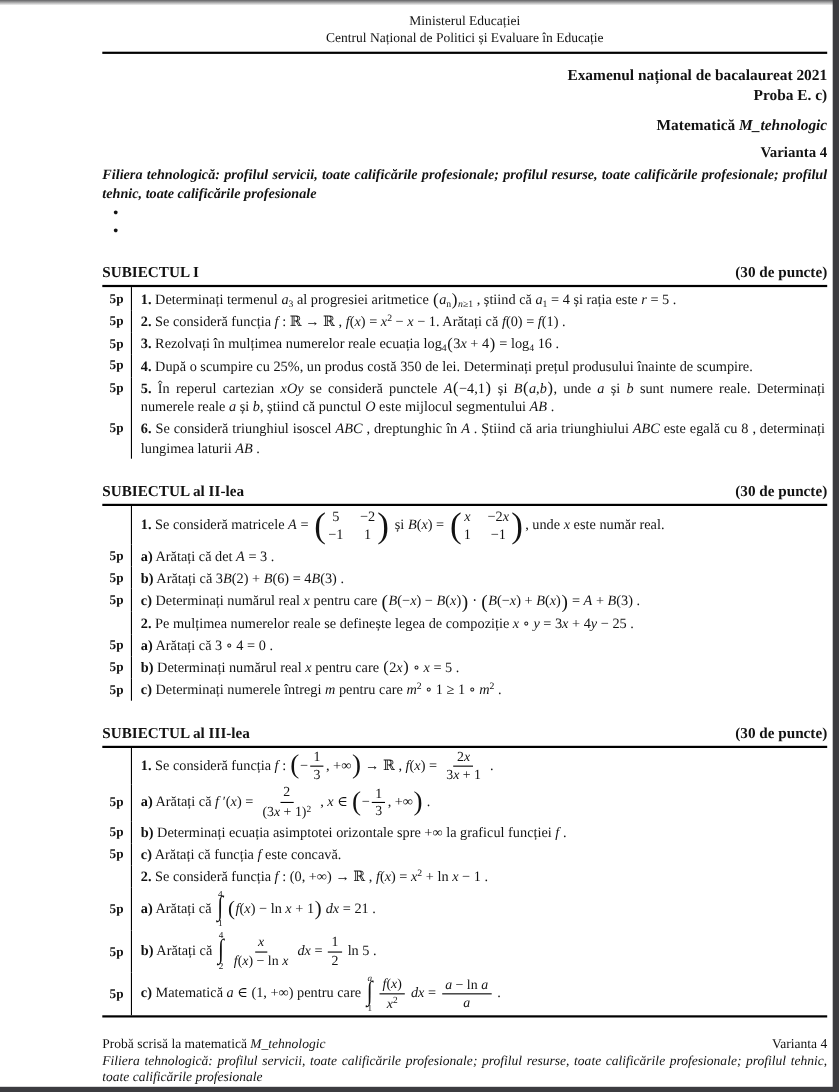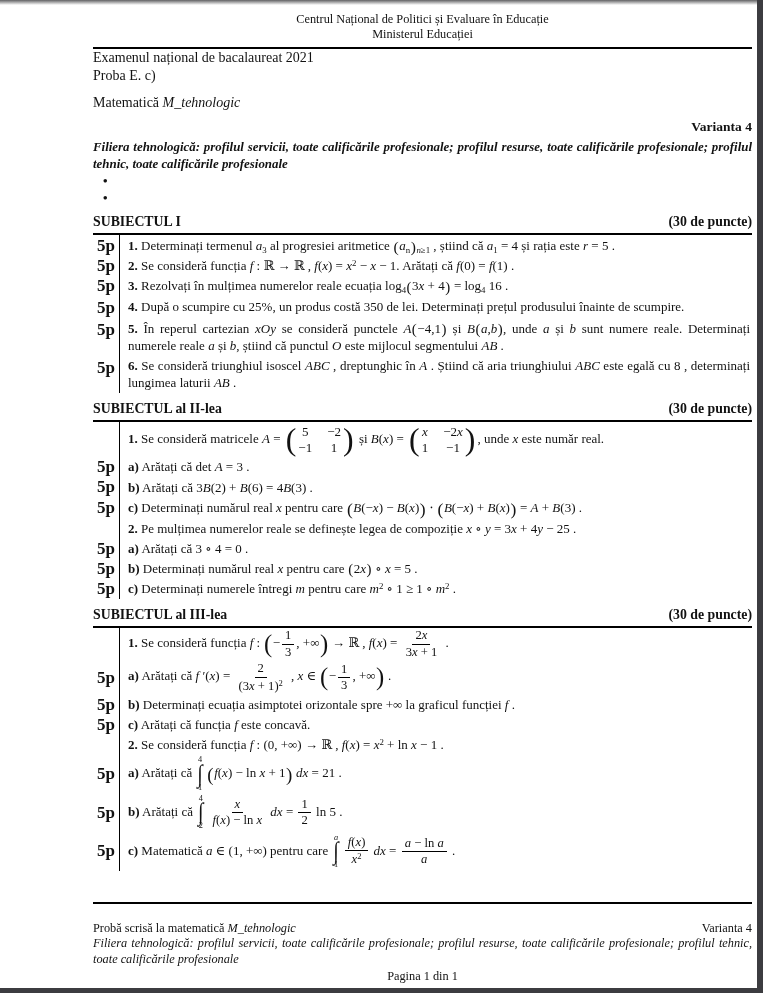--- a/index.html
+++ b/index.html
@@ -12,36 +12,36 @@
   .scan-top   { position:absolute; top:0; left:0; width:100%; height:5px;
                 background:linear-gradient(to bottom, rgba(45,45,48,.75), rgba(255,255,255,0)); z-index:5; }
   .scan-right { position:absolute; top:0; right:0; width:6px; height:100%; background:#3c3c40; z-index:5; }
   .scan-bottom{ position:absolute; bottom:0; left:0; width:100%; height:5px; background:#3c3c40; z-index:5; }
 
   .page { height:100%; padding:12px 11px 9px 93px; display:flex; flex-direction:column; }
 
   .doc-header { text-align:center; font-size:12.3px; line-height:1.25;
                 border-bottom:2px solid #000; padding-bottom:4px; }
 
-  .title-block { text-align:left; font-weight:normal; font-size:14px; line-height:1.3; }
+  .title-block { text-align:right; margin-top:12px; font-weight:bold; font-size:14px; line-height:1.3; }
   .title-block .subject-line { margin-top:9px; }
   .italic { font-style:italic; }
   .variant-line { text-align:right; font-weight:bold; font-size:13.5px; margin-top:7px; }
 
   .notes { margin-top:4px; }
   .filiera { font-weight:bold; font-style:italic; font-size:12.9px; line-height:1.28; text-align:justify; }
   .bullets { margin-top:1px; }
   .bullet-row { display:flex; font-weight:bold; font-size:12.9px; line-height:1.28; padding-left:10px; }
   .bullet-row .marker { width:16px; flex:0 0 16px; }
 
-  .sec { margin-top:7px; }
+  .sec { margin-top:21px; }
   .sec-head { display:flex; justify-content:space-between; align-items:baseline;
               font-weight:bold; font-size:13.8px; padding:1px 0 3px; border-bottom:2px solid #000; }
   .prow { display:flex; }
-  .pts { flex:0 0 27px; text-align:center; font-weight:bold; font-size:17px;
+  .pts { flex:0 0 27px; text-align:center; font-weight:bold; font-size:12px;
          border-right:1.4px solid #000; display:flex; justify-content:center; align-items:center; }
   .prow.top .pts { align-items:flex-start; padding-top:2px; }
   .ptxt { flex:1; padding:1.5px 2px 1.5px 8px; font-size:13px; line-height:1.32; text-align:justify; }
 
   
   .mtr { }
   .mtb { font-weight:bold; }
   .mti { font-style:italic; }
   .msub { font-size:.68em; vertical-align:-0.3em; line-height:1; }
   .msup { font-size:.68em; vertical-align:0.48em; line-height:1; }
@@ -68,22 +68,22 @@
 </head>
 <body>
 
 <div class="scan-top"></div>
 <div class="scan-right"></div>
 <div class="scan-bottom"></div>
 
 <div class="page">
 
   <div class="doc-header">
+    <div>Ministerul Educației</div>
     <div>Centrul Național de Politici și Evaluare în Educație</div>
-    <div>Ministerul Educației</div>
   </div>
 
   <div class="title-block">
     <div>Examenul național de bacalaureat 2021</div>
     <div>Proba E. c)</div>
     <div class="subject-line"><span>Matematică </span><span class="italic">M_tehnologic</span></div>
   </div>
   <div class="variant-line">Varianta 4</div>
 
   <div class="notes">

